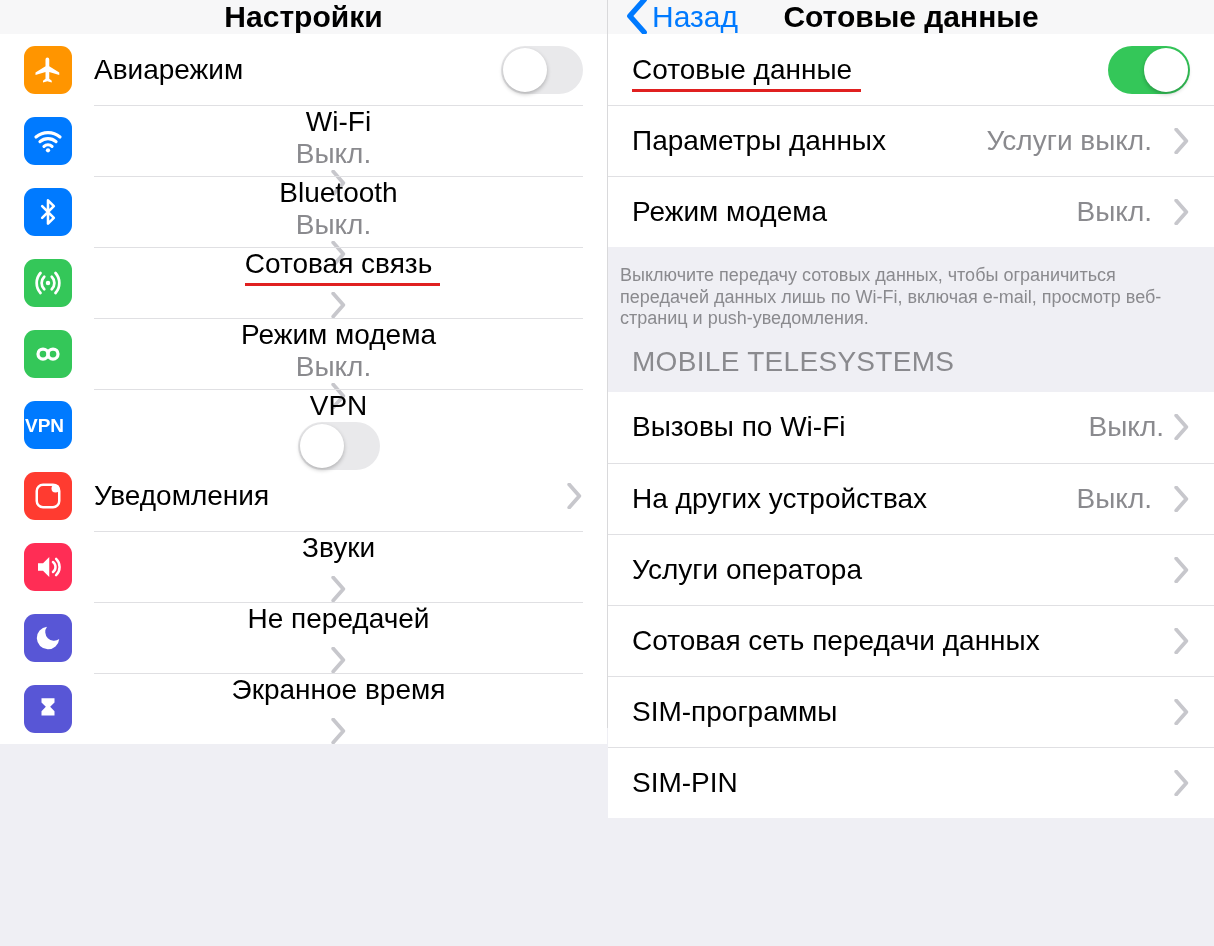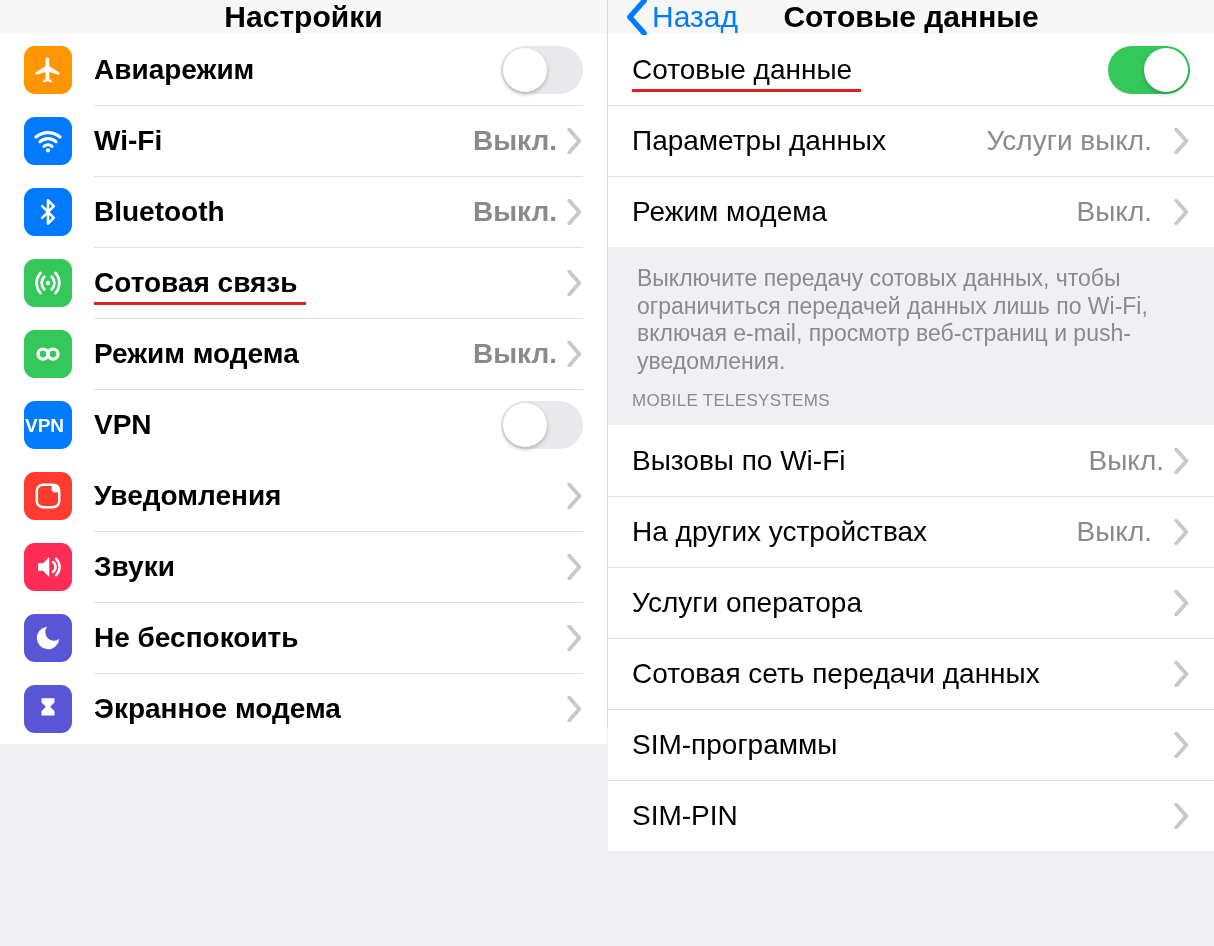--- a/index.html
+++ b/index.html
@@ -17,35 +17,35 @@
   
   .header {
     height: 67px;
     background: #f7f7f8;
     display: flex; align-items: center; justify-content: center;
     position: relative;
   }
   .header-title { font-size: 30px; font-weight: 700; color: #000; }
   .back-btn {
     position: absolute; left: 18px; top: 0; bottom: 0;
-    display: flex; align-items: center; gap: 4px;
+    display: flex; align-items: flex-end; gap: 4px;
     color: #007aff; font-size: 30px; cursor: pointer;
   }
 
   
   .spacer { height: 55px; }
   .list { background: #fff; }
   .row {
     display: flex; align-items: center;
     padding: 0 24px 0 24px; height: 71px;
     cursor: pointer;
   }
-  .row + .row .row-inner { border-top: 1px solid #e0e0e3; }
+  .row + .row .row-inner { border-top: 1px solid #e0e0e3; flex-direction: column; }
   .row-inner {
-    display: flex; align-items: center; flex: 1; height: 100%; font-weight: bold;
+    display: flex; align-items: center; flex: 1; height: 100%;
   }
   
   .row-right { padding-left: 24px; }
   .row-right + .row-right { border-top: 1px solid #e0e0e3; gap: 12px; }
 
   .icon-box {
     width: 48px; height: 48px; border-radius: 11px;
     display: flex; align-items: center; justify-content: center;
     margin-right: 22px; flex-shrink: 0;
     color: #fff;
@@ -70,26 +70,26 @@
   .knob {
     position: absolute; top: 2px; width: 44px; height: 44px;
     border-radius: 50%; background: #fff;
     box-shadow: 0 2px 4px rgba(0,0,0,.25);
   }
   .toggle.off .knob { left: 2px; }
   .toggle.on  .knob { right: 2px; }
 
   
   .footer-text {
-    padding: 18px 24px 10px 29px;
-    font-size: 23px; color: #8a8a8e; line-height: 1.2;
+    padding: 18px 24px 10px 12px;
+    font-size: 18px; color: #8a8a8e; line-height: 1.2;
   }
   .group-header {
     padding: 6px 24px 14px 24px;
-    font-size: 17px; color: #8a8a8e; text-transform: uppercase; letter-spacing: .3px;
+    font-size: 28px; color: #8a8a8e; text-transform: uppercase; letter-spacing: .3px;
   }
 
   
   svg { display: block; }
 </style>
 </head>
 <body>
 
 <div class="pane left">
   <div class="header">
@@ -219,34 +219,34 @@
           </svg>
         </div>
       </div>
       <div class="row">
         <div class="icon-box" style="background:#5856d6">
           <svg width="30" height="30" viewBox="0 0 24 24" fill="#fff">
             <path d="M21 12.8A9 9 0 1 1 11.2 3a7 7 0 0 0 9.8 9.8z"></path>
           </svg>
         </div>
         <div class="row-inner">
-          <span class="label">Не беспокоить</span>
+          <span class="label">Не передачей</span>
           <svg class="chev" width="16" height="26" viewBox="0 0 10 18">
             <polyline points="1,1 8,9 1,17" fill="none" stroke="#c7c7cc" stroke-width="2.6" stroke-linecap="round" stroke-linejoin="round"></polyline>
           </svg>
         </div>
       </div>
       <div class="row">
         <div class="icon-box" style="background:#5856d6">
           <svg width="26" height="30" viewBox="0 0 24 24" fill="#fff">
             <path d="M6 2h12v4l-4 4 4 4v4H6v-4l4-4-4-4V2z"></path>
           </svg>
         </div>
         <div class="row-inner">
-          <span class="label">Экранное модема</span>
+          <span class="label">Экранное время</span>
           <svg class="chev" width="16" height="26" viewBox="0 0 10 18">
             <polyline points="1,1 8,9 1,17" fill="none" stroke="#c7c7cc" stroke-width="2.6" stroke-linecap="round" stroke-linejoin="round"></polyline>
           </svg>
         </div>
       </div>
     </div>
 </div>
 
 <div class="pane right">
   <div class="header">

